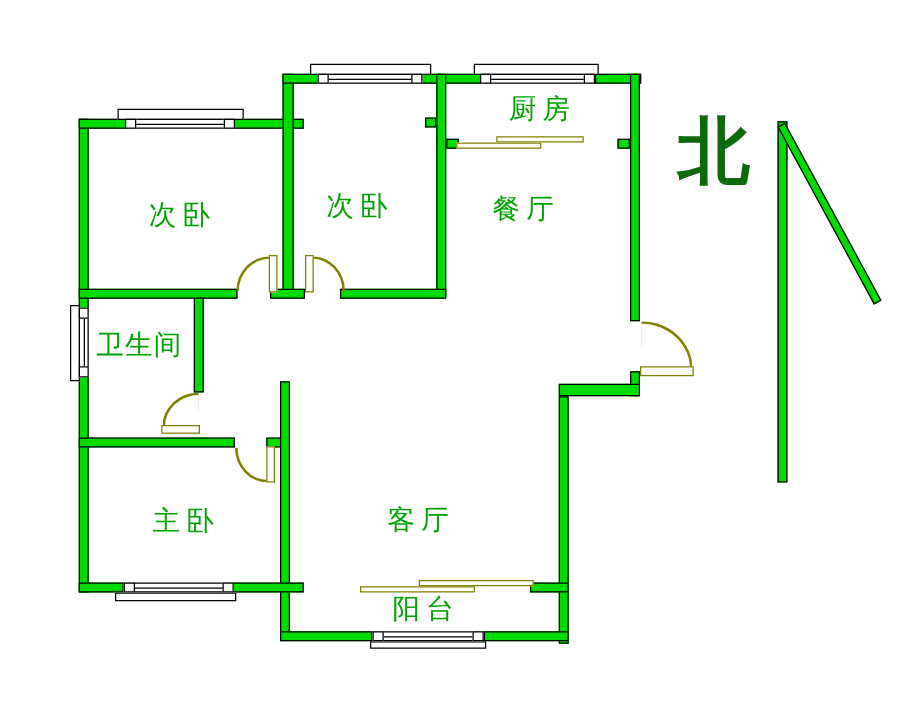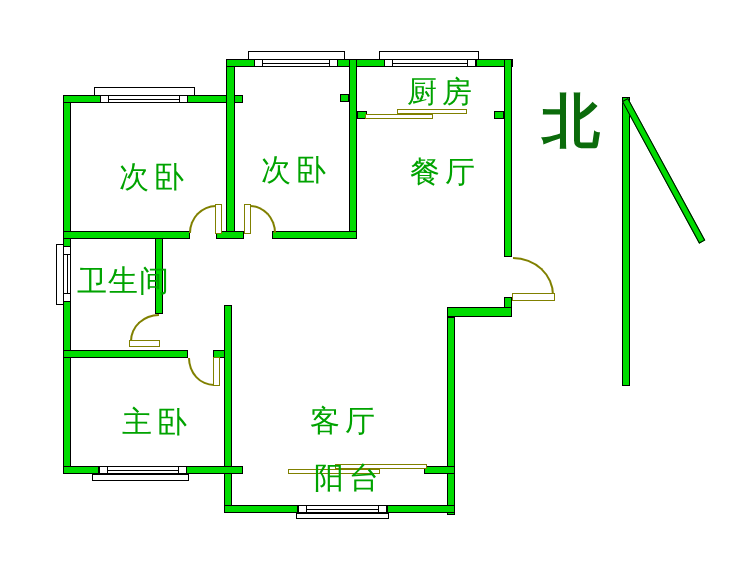--- a/index.html
+++ b/index.html
@@ -16,21 +16,21 @@
   .wc{position:absolute;background:#fff;border:1px solid #000;box-sizing:border-box;}
   
   .leaf{position:absolute;background:#fff;border:1px solid #808000;box-sizing:border-box;}
   .arc{position:absolute;box-sizing:border-box;}
   .arc.nw{border-top:2px solid #808000;border-left:2px solid #808000;border-top-left-radius:100% 100%;}
   .arc.ne{border-top:2px solid #808000;border-right:2px solid #808000;border-top-right-radius:100% 100%;}
   .arc.sw{border-bottom:2px solid #808000;border-left:2px solid #808000;border-bottom-left-radius:100% 100%;}
   
   .sl{position:absolute;background:#fff;border:1px solid #808000;box-sizing:border-box;height:5px;}
   
-  .lbl{position:absolute;color:#00A300;font-size:30px;line-height:1;letter-spacing:5px;white-space:nowrap;}
+  .lbl{position:absolute;color:#00A300;font-size:22px;line-height:1;letter-spacing:5px;white-space:nowrap;}
   .lbl.tight{letter-spacing:1px;}
   
   #north-char{position:absolute;left:542px;top:92px;font-size:58px;line-height:1;color:#0B6B0B;font-weight:bold;}
   #n-shaft{position:absolute;left:622px;top:97px;width:8px;height:289px;background:#00DC00;border:1px solid #000;box-sizing:border-box;}
   #n-diag{position:absolute;left:628px;top:98px;width:162px;height:7px;background:#00DC00;border:1px solid #000;box-sizing:border-box;
           transform:rotate(61.5deg);transform-origin:0 0;}
 </style>
 </head>
 <body>
 
@@ -122,23 +122,23 @@
 
   <div class="arc sw" style="left:188px;top:358px;width:26px;height:28px"></div>
   <div class="leaf" style="left:213px;top:357px;width:7px;height:29px"></div>
 
   <div class="arc ne" style="left:513px;top:257px;width:41px;height:38px"></div>
   <div class="leaf" style="left:512px;top:293px;width:43px;height:8px"></div>
 
   <div class="lbl" style="left:119px;top:162px">次卧</div>
   <div class="lbl" style="left:261px;top:155px">次卧</div>
   <div class="lbl" style="left:407px;top:77px">厨房</div>
-  <div class="lbl" style="left:410px;top:157px">餐厅</div>
+  <div class="lbl" style="left:394px;top:157px">餐厅</div>
   <div class="lbl tight" style="left:77px;top:266px">卫生间</div>
   <div class="lbl" style="left:122px;top:407px">主卧</div>
   <div class="lbl" style="left:310px;top:406px">客厅</div>
-  <div class="lbl" style="left:314px;top:463px">阳台</div>
+  <div class="lbl" style="left:314px;top:477px">阳台</div>
 
   <div id="north-char">北</div>
   <div id="n-shaft"></div>
   <div id="n-diag"></div>
 
 </div>
 
 </body></html>

